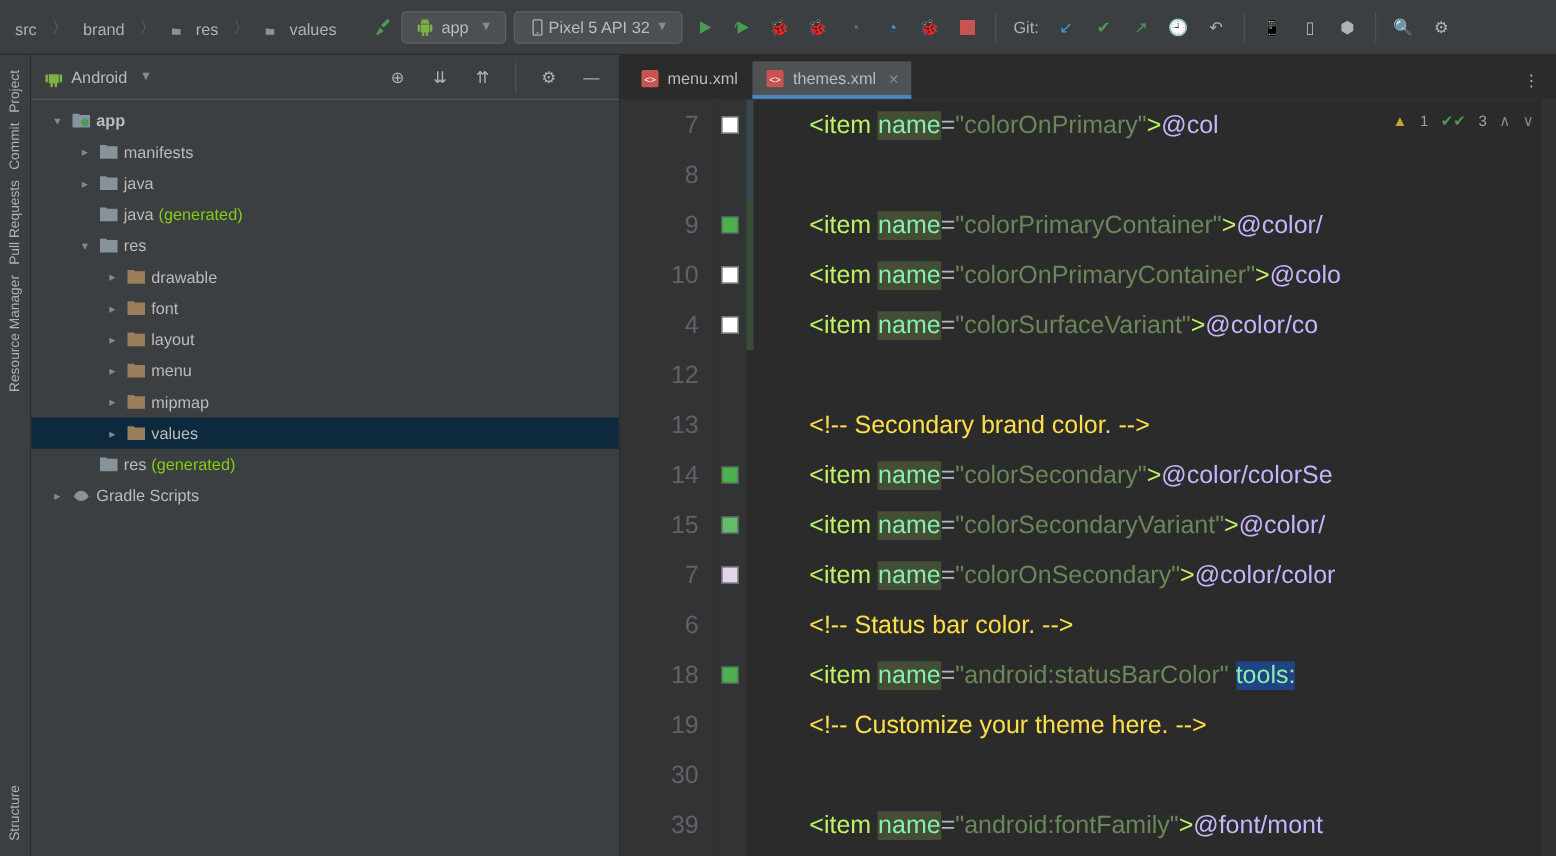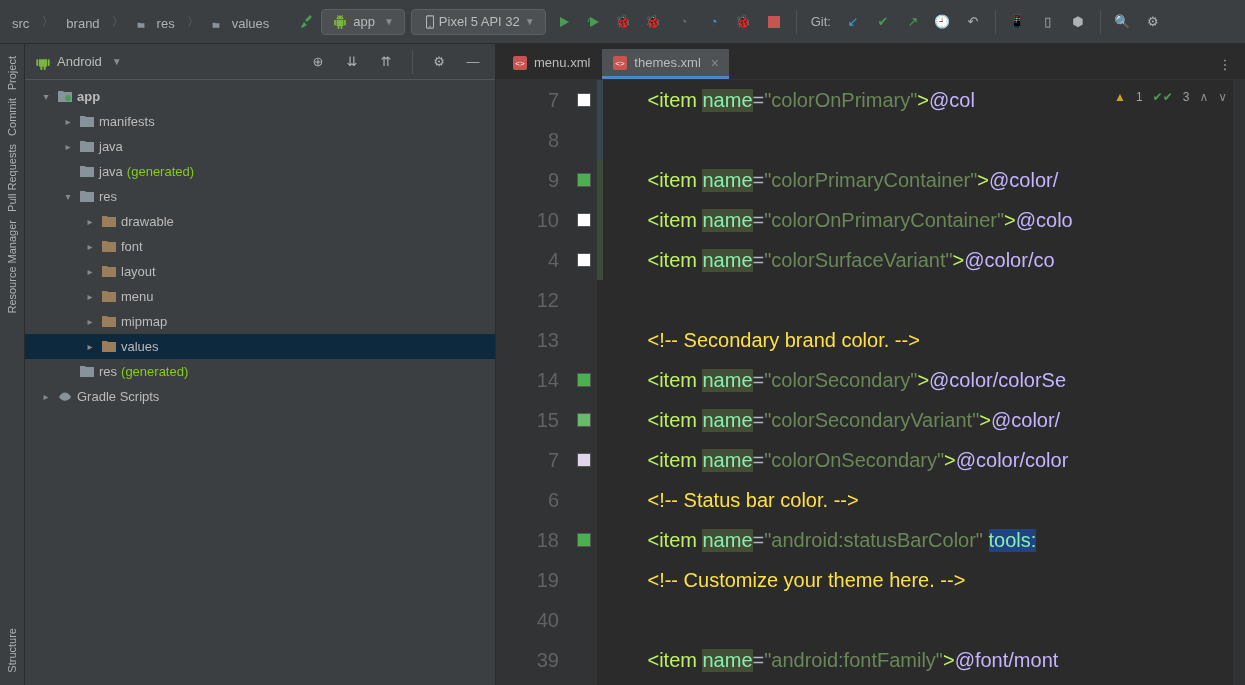--- a/index.html
+++ b/index.html
@@ -338,21 +338,21 @@
           <div class="line">10</div>
           <div class="line">4</div>
           <div class="line">12</div>
           <div class="line">13</div>
           <div class="line">14</div>
           <div class="line">15</div>
           <div class="line">7</div>
           <div class="line">6</div>
           <div class="line">18</div>
           <div class="line">19</div>
-          <div class="line">40</div>
+          <div class="line">30</div>
           <div class="line">39</div>
         </div>
       <div class="swatchcol" id="swatches">
           <div class="line">
             <div class="swatch" style="background: rgb(255, 255, 255);"></div>
           </div>
           <div class="line"></div>
           <div class="line">
             <div class="swatch" style="background: rgb(76, 175, 80);"></div>
           </div>

